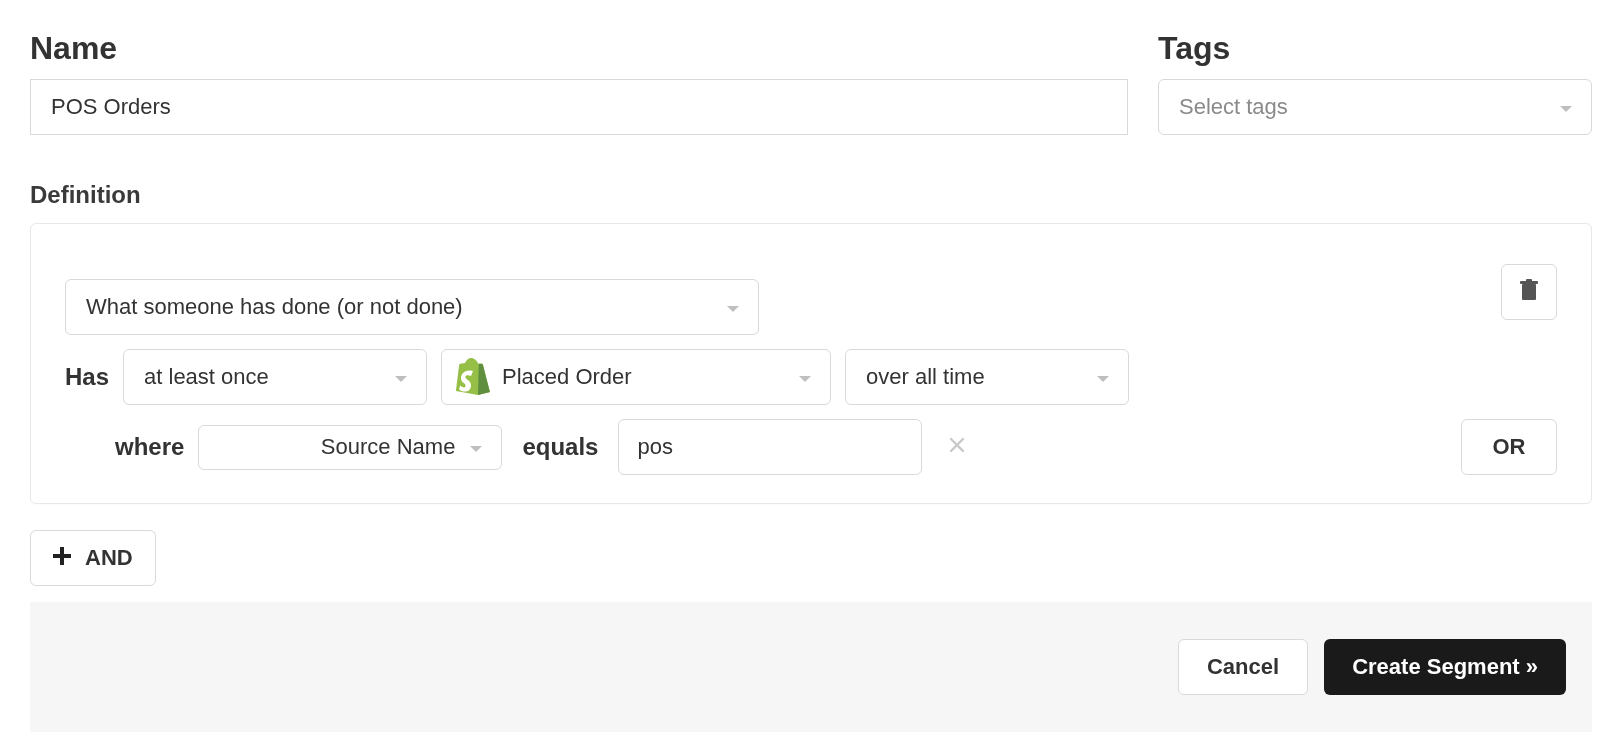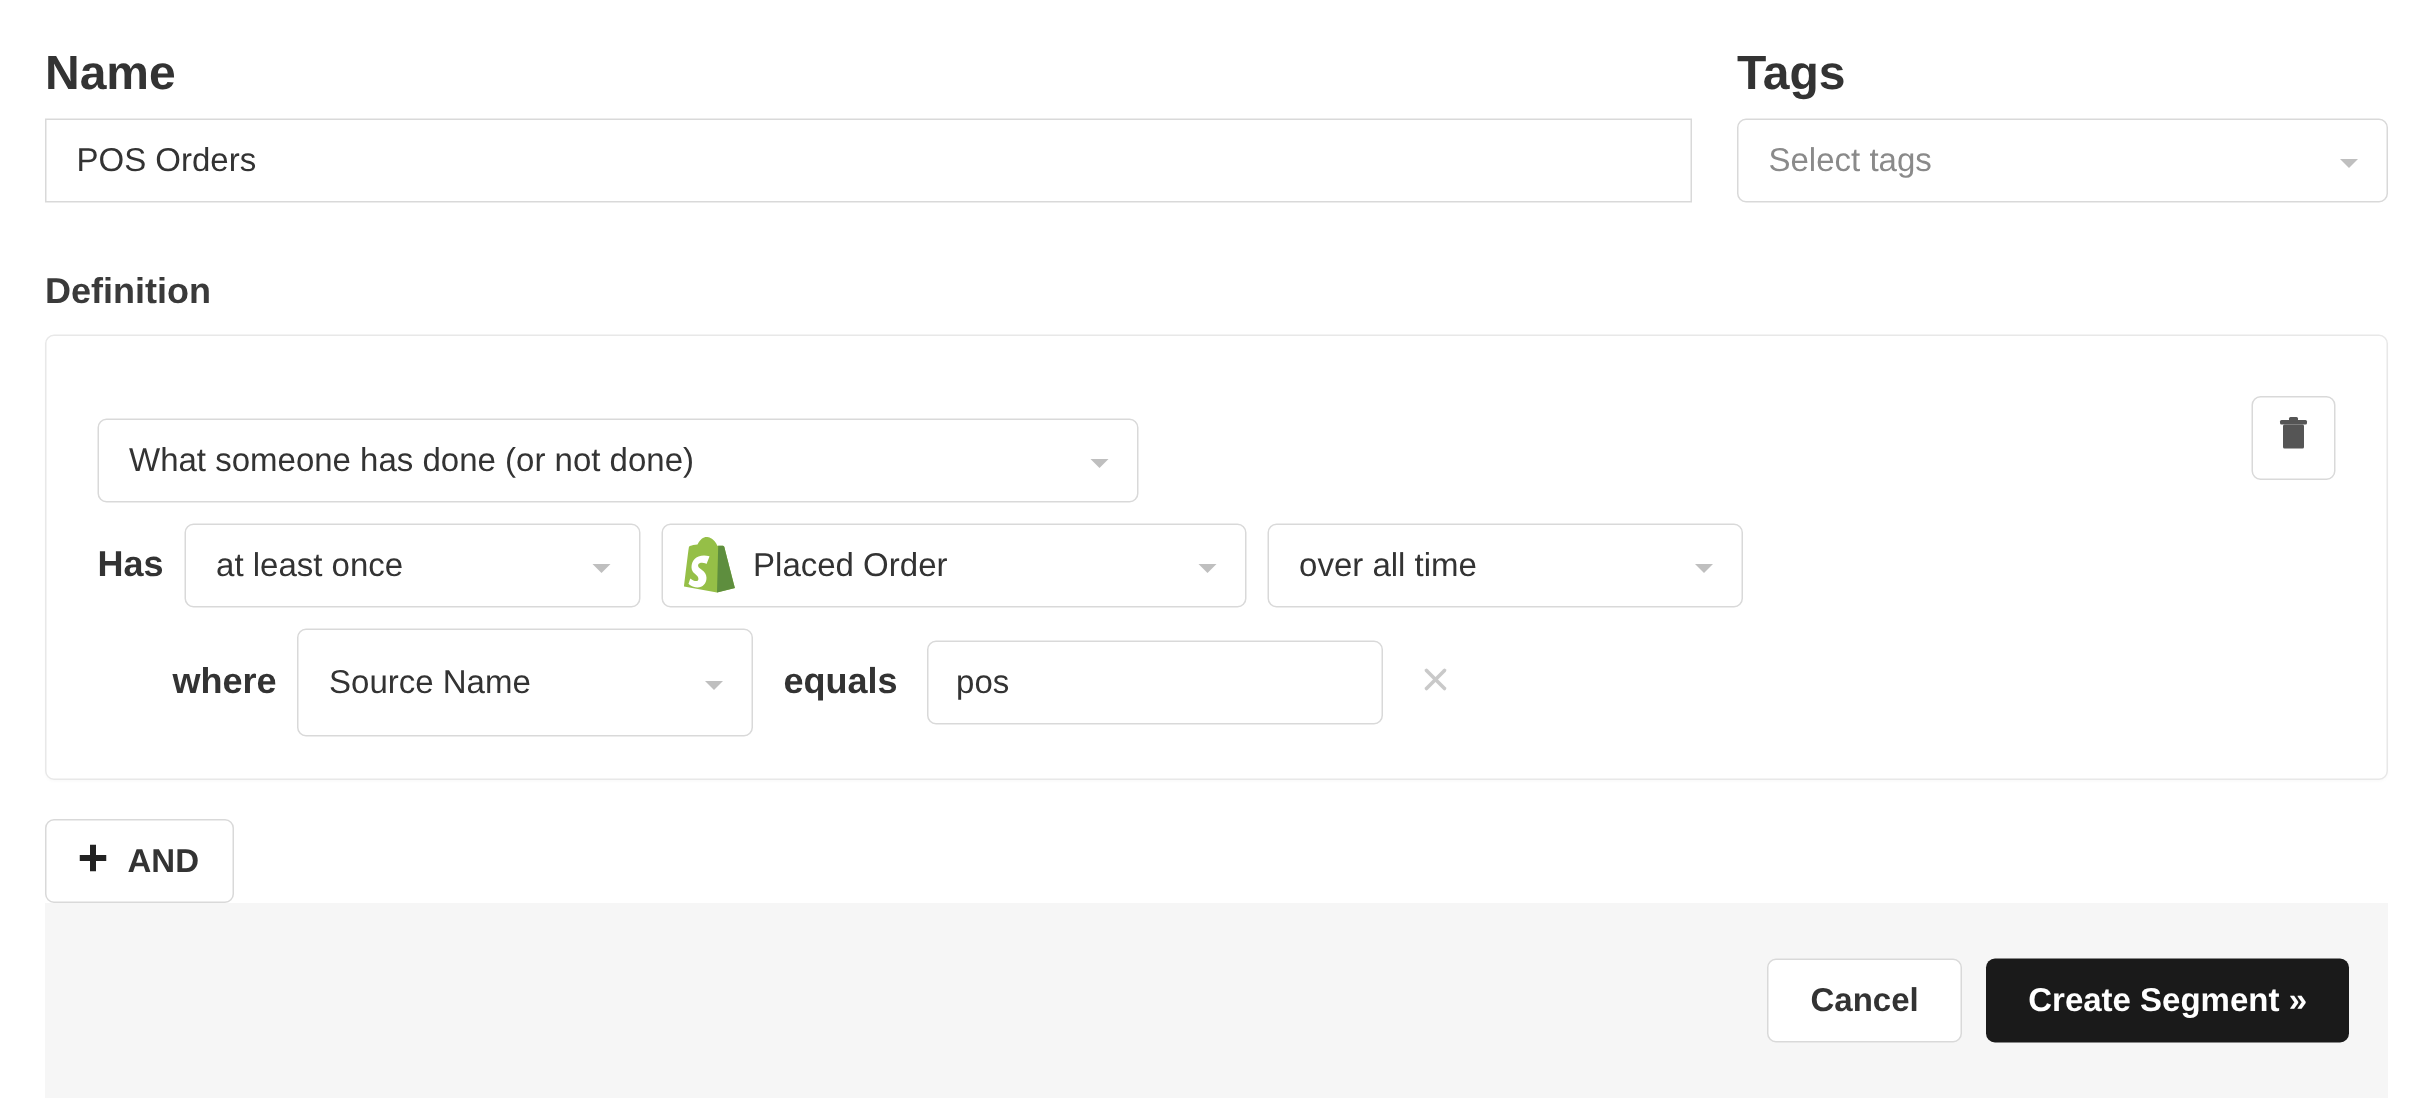--- a/index.html
+++ b/index.html
@@ -112,28 +112,28 @@
     width: 390px;
     height: 56px;
     padding-left: 14px;
   }
   .event-select .shopify-icon {
     margin-right: 12px;
     display: inline-flex;
     align-items: center;
   }
   .freq-select { width: 304px; height: 56px; }
-  .time-select { width: 317px; height: 56px; }
+  .time-select { width: 284px; height: 56px; }
   .row3 {
     display: flex;
     align-items: center;
     gap: 14px;
   }
   .where-indent { width: 36px; }
-  .prop-select { width: 304px; height: 72px; }
+  .prop-select { width: 304px; height: 45px; justify-content: flex-end; }
   .equals-label {
     font-size: 24px;
     font-weight: 600;
     color: #333;
     margin: 0 6px;
   }
   .value-input {
     width: 304px;
     height: 56px;
     border: 1px solid #d9d9d9;
@@ -321,20 +321,23 @@
 
       <span class="remove-x">
         <span>
           <svg width="18" height="18" viewBox="0 0 18 18" stroke="#c9c9c9" stroke-width="2.4" stroke-linecap="round">
             <line x1="3" y1="3" x2="15" y2="15"></line>
             <line x1="15" y1="3" x2="3" y2="15"></line>
           </svg>
         </span>
       </span>
 
+      <div class="or-btn">
+        <span>OR</span>
+      </div>
     </div>
 
   </div>
 
   <div class="and-btn">
     <span class="plus-icon">
       <svg width="18" height="18" viewBox="0 0 18 18" fill="#222">
         <rect x="7" y="0" width="4" height="18"></rect>
         <rect x="0" y="7" width="18" height="4"></rect>
       </svg>

